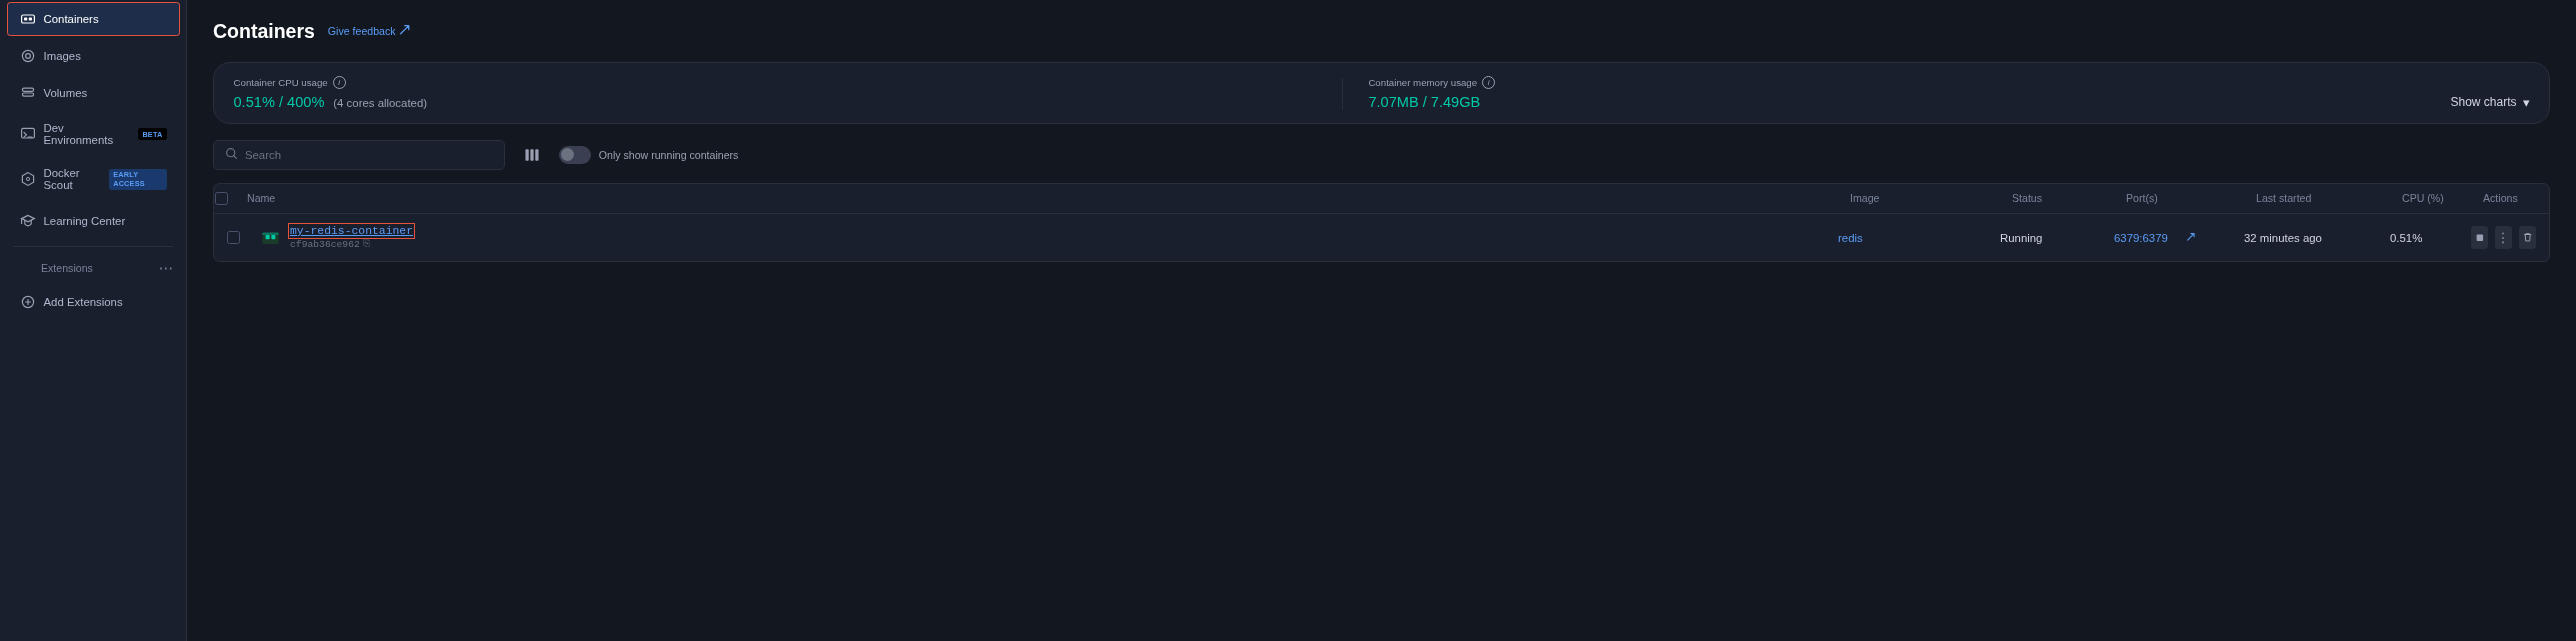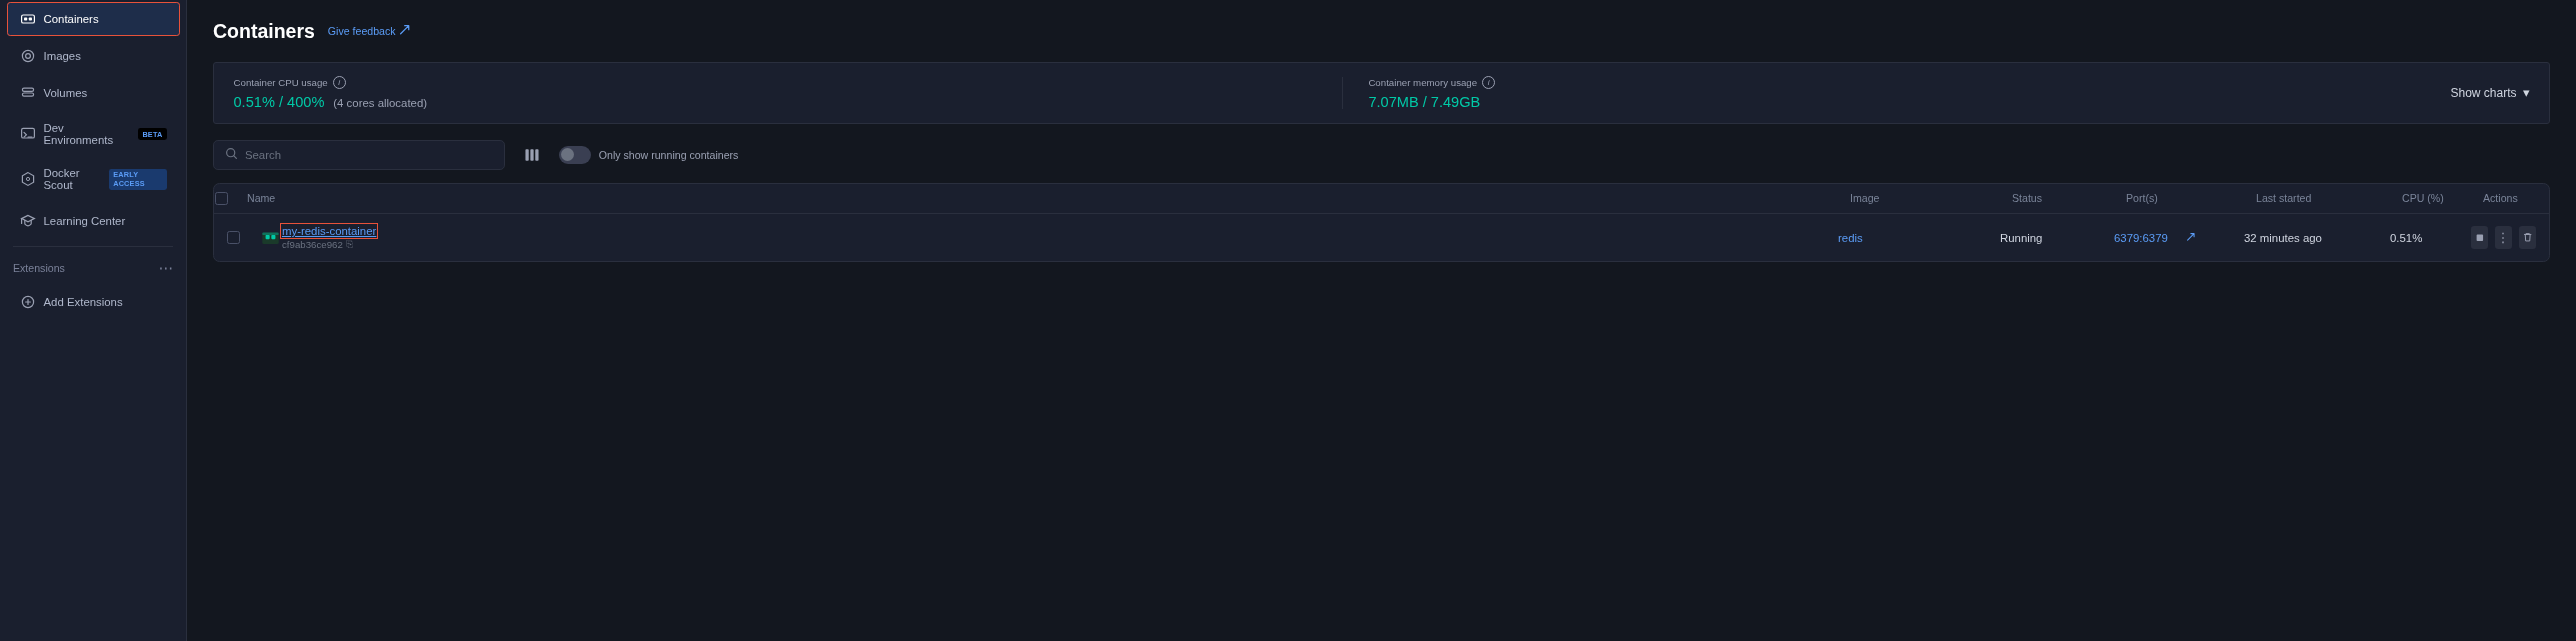--- a/index.html
+++ b/index.html
@@ -69,20 +69,21 @@
       margin: 6.5px 13px;
     }
 
     .sidebar-section-label {
       display: flex;
       align-items: center;
       justify-content: space-between;
       padding: 6.5px 13px;
       color: #7a8199;
       font-size: 10.6px;
+      margin-left: 28px;
     }
 
     .sidebar-section-label .dots {
       font-size: 14.6px;
       cursor: pointer;
       color: #7a8199;
     }
 
     
     .main {
@@ -111,24 +112,24 @@
       font-size: 10.6px;
       display: flex;
       align-items: center;
       gap: 3.2px;
     }
 
     
     .stats-bar {
       background: #1a1f2e;
       border: 0.8px solid #2a2f3e;
-      border-radius: 3px;
+      border-radius: 17px;
       padding: 13px 19.5px;
       display: flex;
-      align-items: center;
+      align-items: flex-end;
       margin-bottom: 16px;
     }
 
     .stat-group {
       flex: 1;
     }
 
     .stat-label {
       font-size: 9.7px;
       color: #9aa0b2;
@@ -263,20 +264,22 @@
       height: 13px;
       border: 1.2px solid #4a5168;
       border-radius: 2.4px;
       cursor: pointer;
       background: none;
     }
 
     .container-name-col {
       display: flex;
       align-items: center;
+      gap: 8px;
+      font-family: Liberation Mono, monospace;
     }
 
     .container-icon {
       width: 23px;
       height: 23px;
       display: flex;
       align-items: center;
       justify-content: center;
       flex-shrink: 0;
     }

